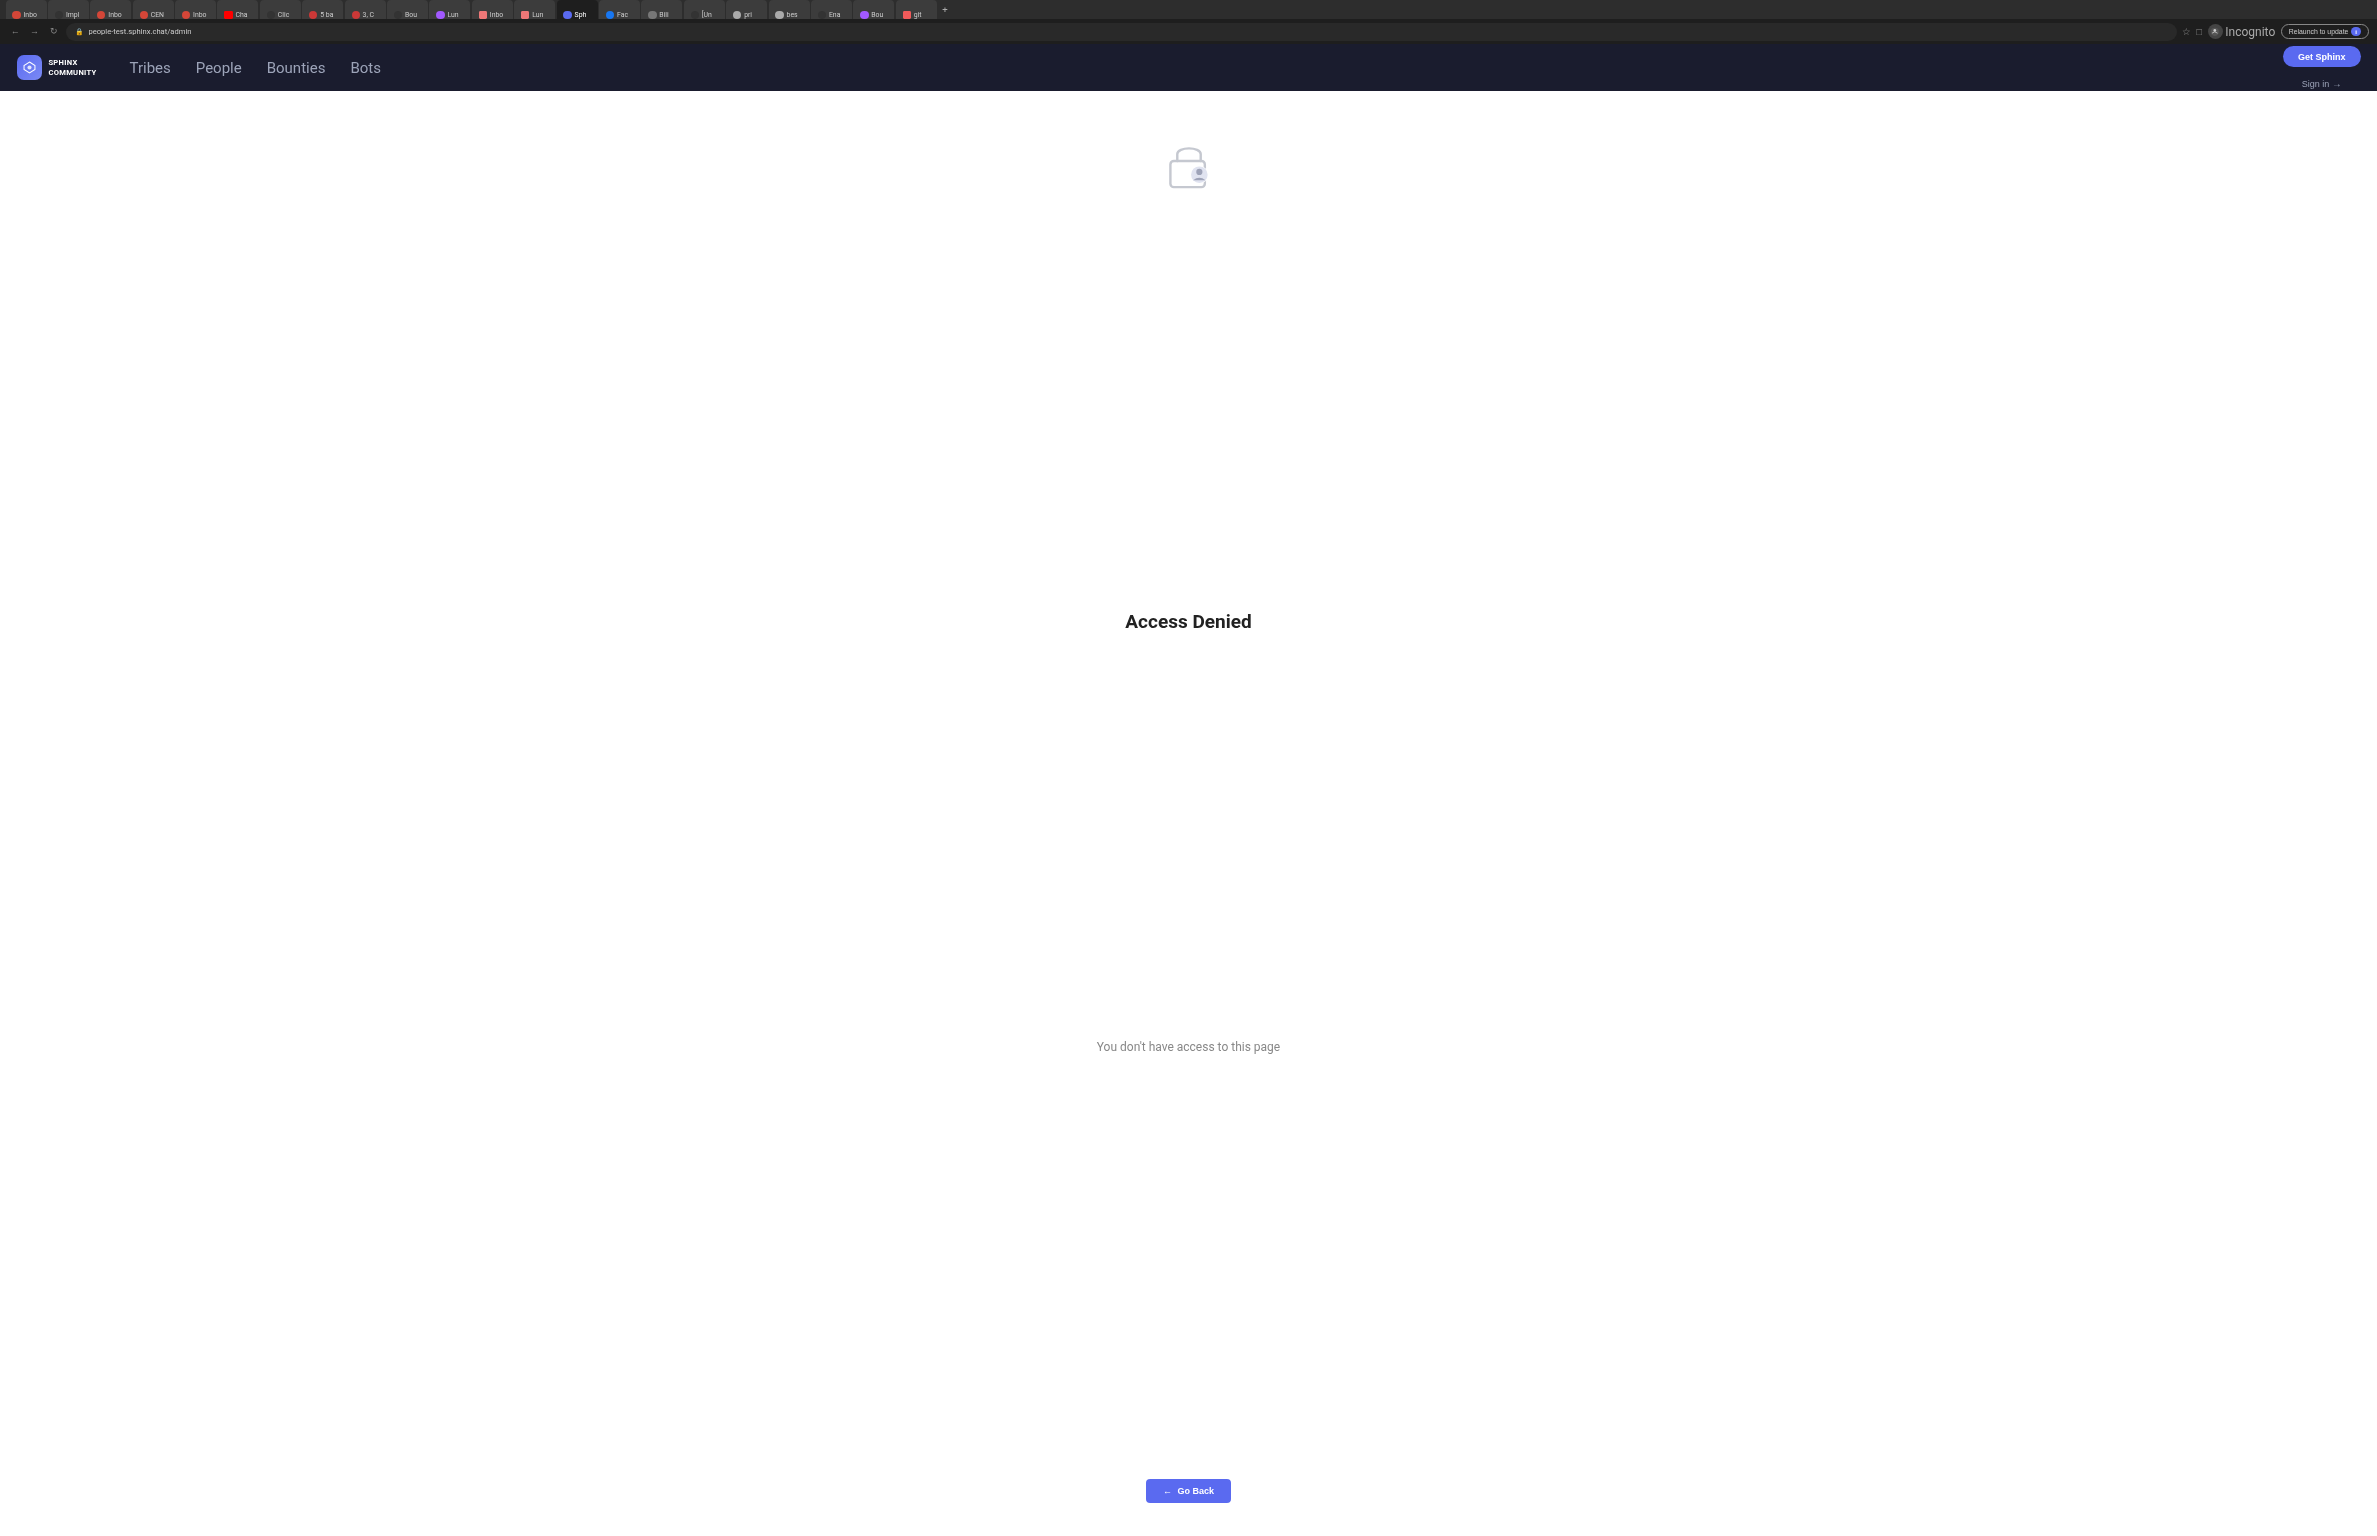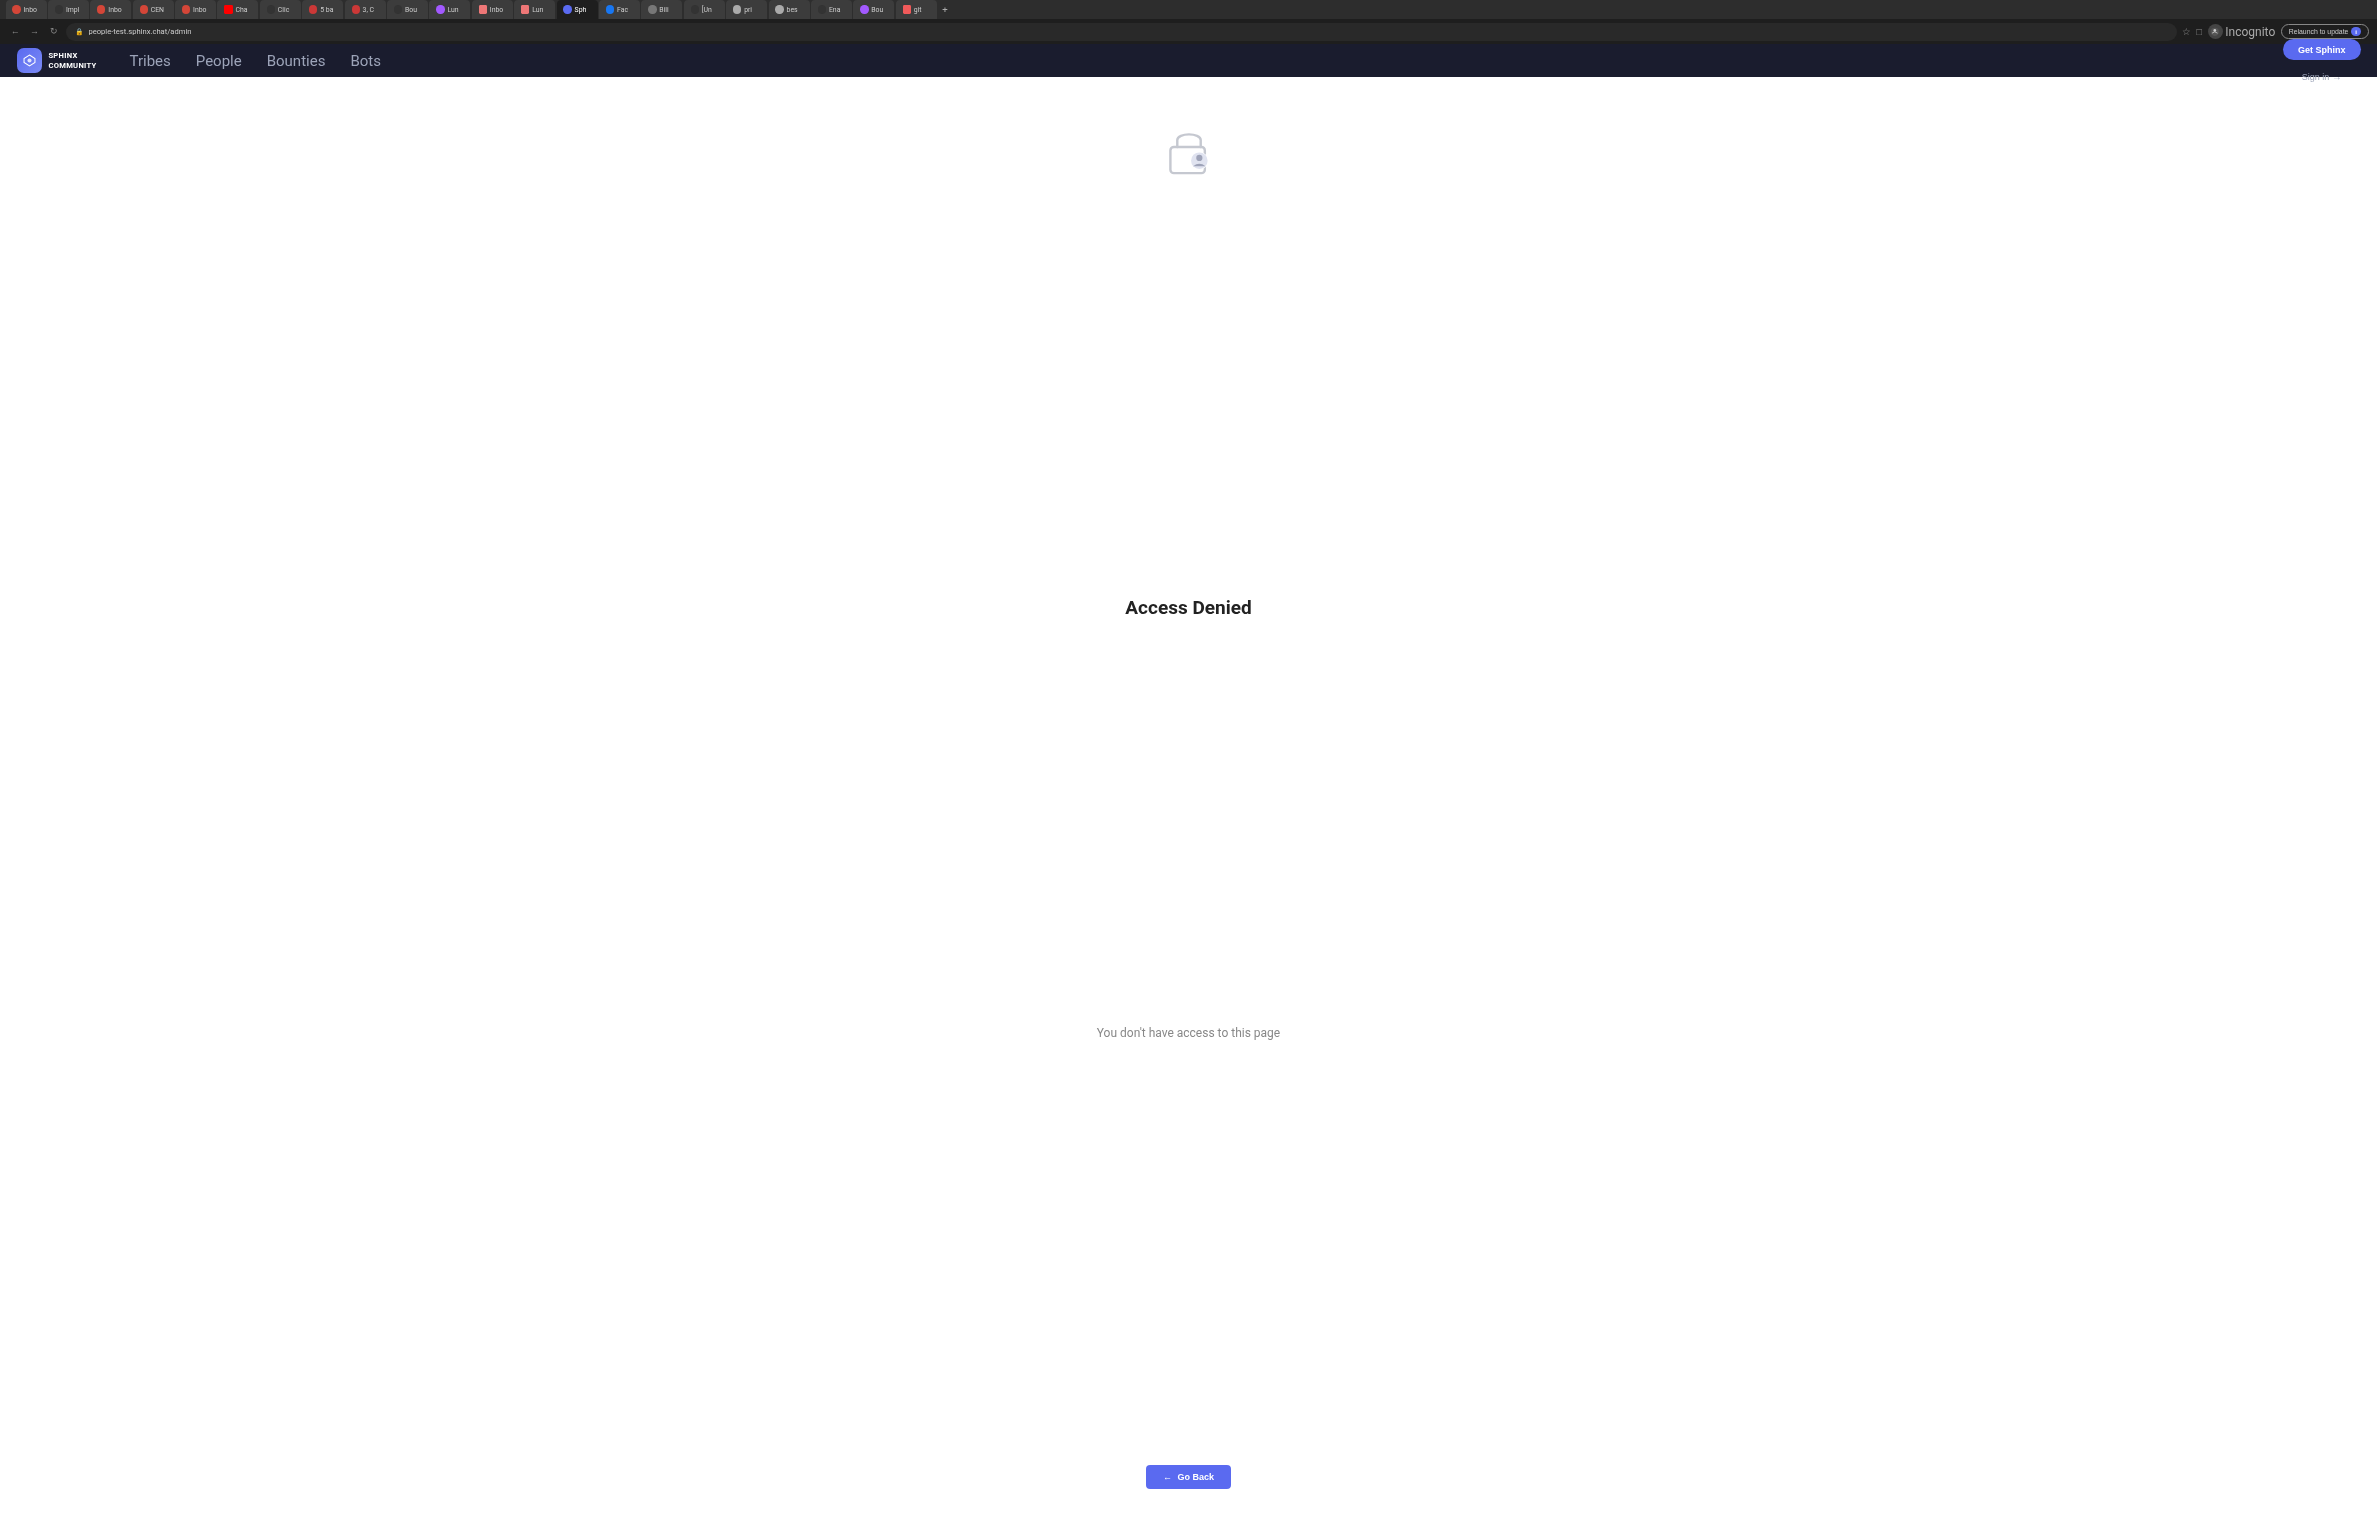--- a/index.html
+++ b/index.html
@@ -16,21 +16,21 @@
       align-items: center;
       background: #2d2d2d;
       height: 19px;
       padding: 0 5.5px;
       gap: 1.4px;
       overflow: hidden;
     }
 
     .tab {
       display: flex;
-      align-items: center;
+      align-items: flex-end;
       background: #3c3c3c;
       border-radius: 4.1px 4.1px 0 0;
       padding: 0 6.9px;
       height: 19px;
       font-size: 6.9px;
       color: #ccc;
       gap: 2.8px;
       min-width: 41px;
       max-width: 69px;
       white-space: nowrap;
@@ -145,21 +145,21 @@
       align-items: center;
       justify-content: center;
       font-weight: bold;
     }
 
     
     .app-navbar {
       background: #1a1c2e;
       display: flex;
       align-items: center;
-      height: 33px;
+      height: 47px;
       padding: 0 16.5px;
       justify-content: space-between;
     }
 
     .navbar-left {
       display: flex;
       align-items: center;
       gap: 33px;
     }
 

